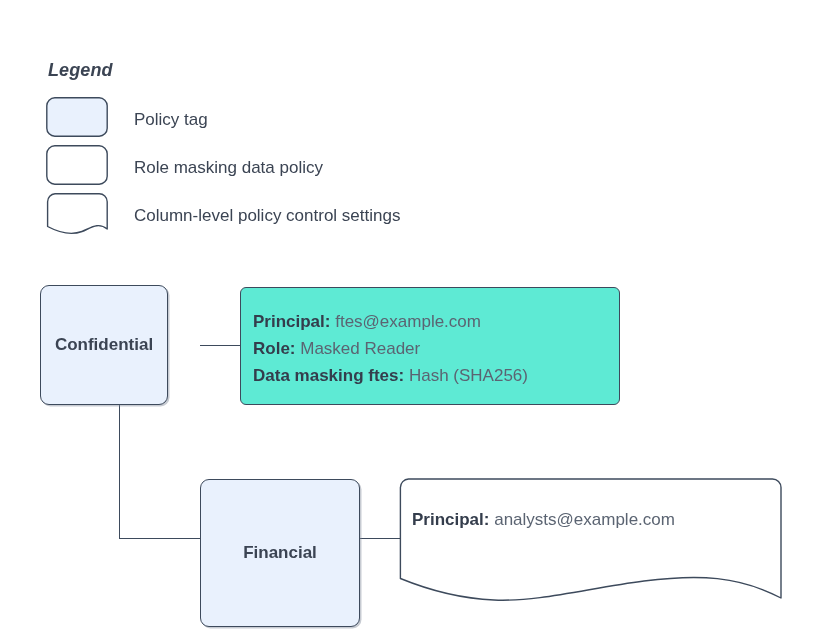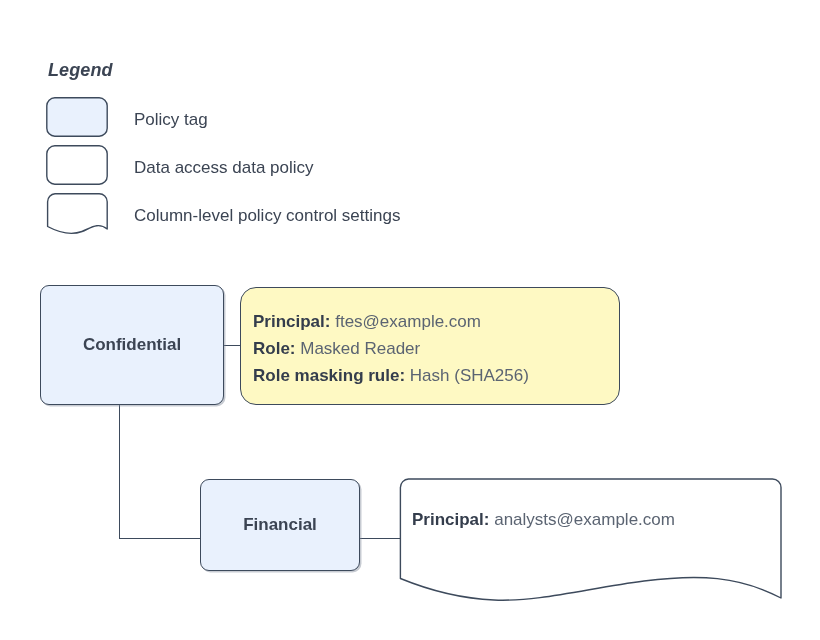--- a/index.html
+++ b/index.html
@@ -66,22 +66,22 @@
     box-shadow: 1.5px 1.5px 0 rgba(130,140,155,0.45);
   }
 
   
   .detail-box {
     position: absolute;
     box-sizing: border-box;
   }
   .detail-box.plain {
     border: 1.4px solid #3d4a5c;
-    border-radius: 16px;
-    background: #fef9c3;
+    border-radius: 6px;
+    background: #5eead4;
   }
   .detail-text {
     position: absolute;
     font-size: 17px;
     color: #5b6472;
     line-height: 27px;
     white-space: nowrap;
   }
   .detail-text b {
     color: #343d4c;
@@ -113,21 +113,21 @@
     </div>
     <div class="legend-label">Policy tag</div>
   </div>
 
   <div class="legend-row" style="top:145px;">
     <div class="legend-swatch">
       <svg width="62" height="40" viewBox="0 0 62 40">
         <rect x="0.8" y="0.8" width="60.4" height="38.4" rx="8" ry="8" fill="#ffffff" stroke="#3d4a5c" stroke-width="1.4"></rect>
       </svg>
     </div>
-    <div class="legend-label">Data access data policy</div>
+    <div class="legend-label">Role masking data policy</div>
   </div>
 
   <div class="legend-row" style="top:193px;">
     <div class="legend-swatch">
       <svg width="64" height="44" viewBox="0 0 64 44">
         <path d="M 9 0.8
                  L 53 0.8
                  A 8 8 0 0 1 61.2 8.8
                  L 61.2 36
                  C 52 28.5, 44 35.5, 36 38.5
@@ -139,40 +139,40 @@
     <div class="legend-label">Column-level policy control settings</div>
   </div>
 
   <div class="conn h" style="left:200px; top:345px; width:40px;"></div>
 
   <div class="conn v" style="left:119px; top:405px; height:134px;"></div>
   <div class="conn h" style="left:119px; top:537.6px; width:82px;"></div>
 
   <div class="conn h" style="left:360px; top:537.6px; width:41px;"></div>
 
-  <div class="node" style="left:40px; top:285px; width:184px; height:120px;">
+  <div class="node" style="left:40px; top:285px; width:128px; height:120px;">
     <span>Confidential</span>
   </div>
 
   <div class="detail-box plain" style="left:240px; top:287px; width:380px; height:118px;">
     <div class="detail-text" style="left:12px; top:20px;">
       <b>Principal:</b> 
       <span>ftes@example.com</span>
     </div>
     <div class="detail-text" style="left:12px; top:47px;">
       <b>Role:</b> 
       <span>Masked Reader</span>
     </div>
     <div class="detail-text" style="left:12px; top:74px;">
-      <b>Role masking rule:</b> 
+      <b>Data masking ftes:</b> 
       <span>Hash (SHA256)</span>
     </div>
   </div>
 
-  <div class="node" style="left:200px; top:479px; width:160px; height:92px;">
+  <div class="node" style="left:200px; top:479px; width:160px; height:148px;">
     <span>Financial</span>
   </div>
 
   <div class="detail-box" style="left:399px; top:478px; width:386px; height:126px;">
     <svg width="386" height="126" viewBox="0 0 386 126">
       <path d="M 9.5 1
                L 373.5 1
                A 8.5 8.5 0 0 1 382 9.5
                L 382 120
                C 340 98, 300 96, 245 103

